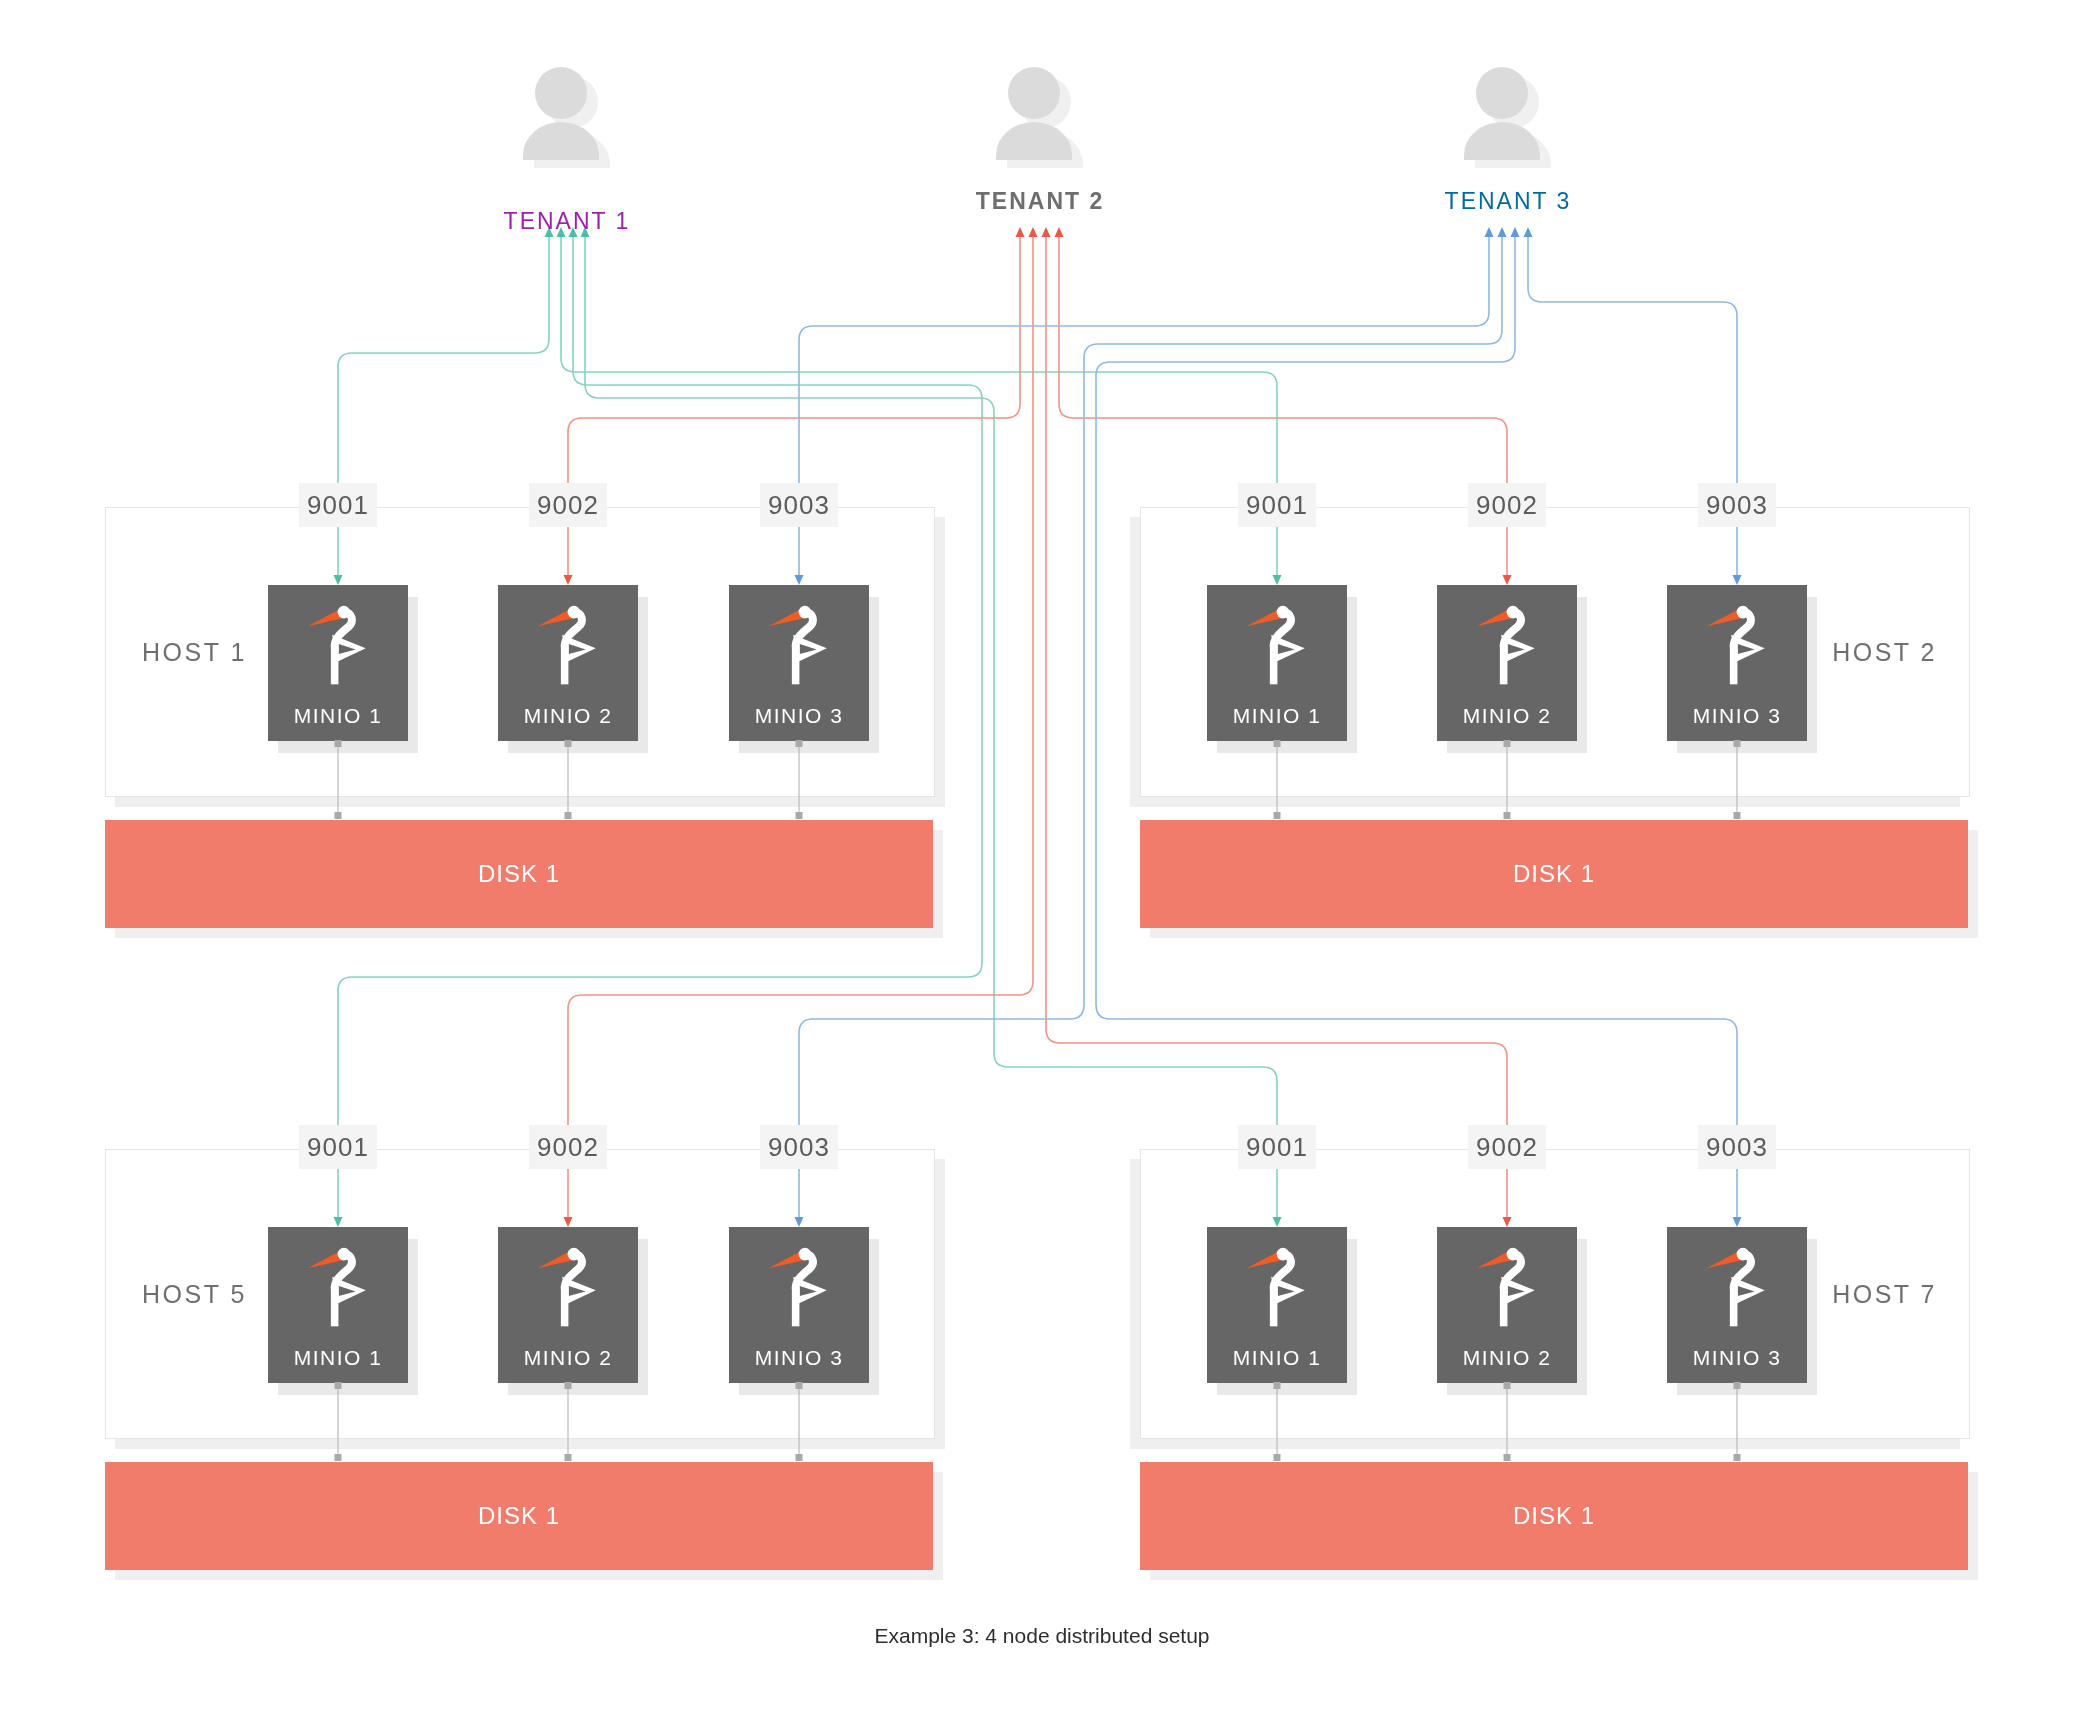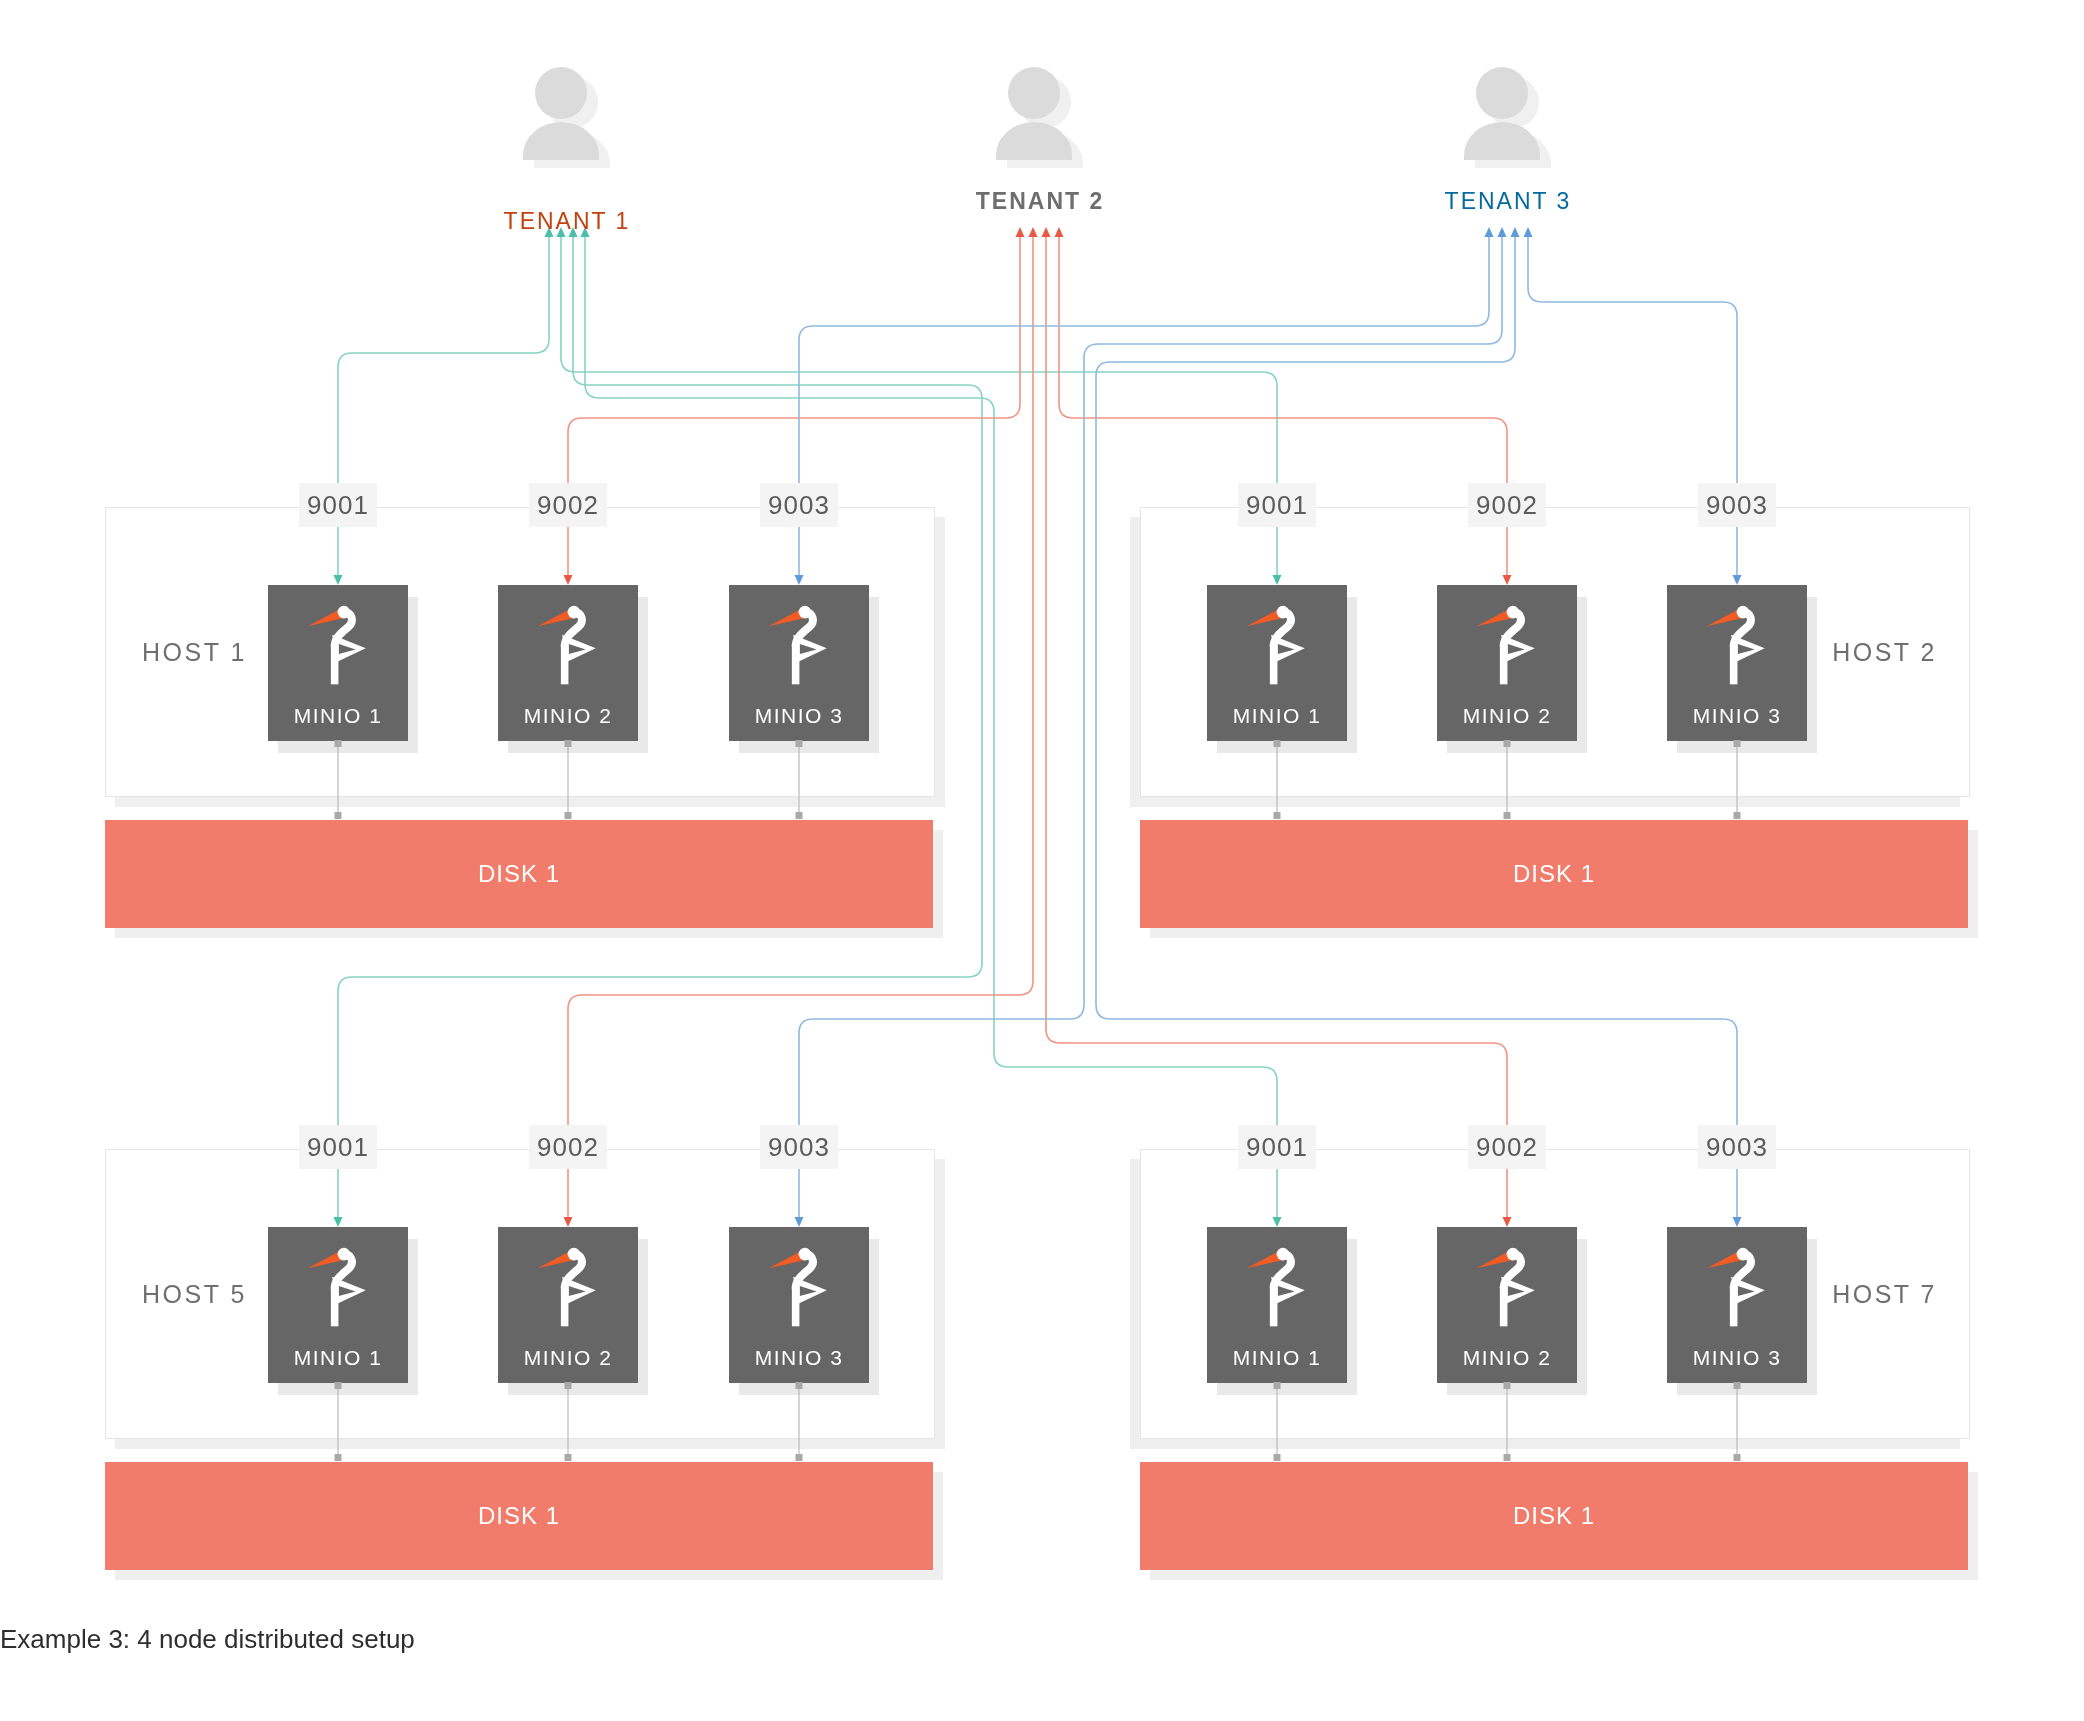--- a/index.html
+++ b/index.html
@@ -17,22 +17,22 @@
   .port{position:absolute;width:78px;height:44px;background:#F4F4F4;z-index:6;
         display:flex;align-items:center;justify-content:center;
         font-size:26px;letter-spacing:1px;color:#5C5C5C;}
   .disk{position:absolute;width:828px;height:108px;z-index:2;
         display:flex;align-items:center;justify-content:center;
         box-shadow:10px 10px 0 0 #EFEFEF;}
   .disk-label{color:#FFFFFF;font-size:24px;letter-spacing:1px;}
   .tenant{position:absolute;width:230px;text-align:center;z-index:6;}
   .tenant-label{font-size:23px;letter-spacing:2px;color:#6E6E6E;margin-top:16px;
         white-space:nowrap;}
-  .caption{position:absolute;top:1624px;left:0;width:100%;
-        font-size:26px;color:#2E2E2E;z-index:6;}
+  .caption{position:absolute;top:1624px;left:0;width:100%;text-align:center;
+        font-size:21px;color:#2E2E2E;z-index:6;}
 </style>
 </head>
 <body>
 
 <div class="canvas">
   <svg id="lines" width="2084" height="1721" viewBox="0 0 2084 1721">
       <line x1="338" y1="743" x2="338" y2="818" stroke="#B9B9B9" stroke-width="1.2"></line>
       <rect x="334.5" y="740" width="7" height="7" fill="#A9A9A9"></rect>
       <rect x="334.5" y="812" width="7" height="7" fill="#A9A9A9"></rect>
       <line x1="568" y1="743" x2="568" y2="818" stroke="#B9B9B9" stroke-width="1.2"></line>
@@ -240,21 +240,21 @@
       </div>
       <div class="tenant" style="left: 452px; top: 56px;"><svg width="116" height="112" viewBox="0 0 116 112">
           <g fill="#F0F0F0" transform="translate(11,9)">
             <circle cx="52" cy="37" r="26"></circle>
             <path d="M14,104 v-5 a38,33 0 0 1 76,0 v5 z"></path>
           </g>
           <g fill="#DBDBDB">
             <circle cx="52" cy="37" r="26"></circle>
             <path d="M14,104 v-5 a38,33 0 0 1 76,0 v5 z"></path>
           </g>
-        </svg><div class="tenant-label" style="color: #c2410c; margin-top: 36px;">TENANT 1</div></div>
+        </svg><div class="tenant-label" style="color: #a21caf; margin-top: 36px;">TENANT 1</div></div>
       <div class="tenant" style="left: 925px; top: 56px; font-weight: bold;"><svg width="116" height="112" viewBox="0 0 116 112">
           <g fill="#F0F0F0" transform="translate(11,9)">
             <circle cx="52" cy="37" r="26"></circle>
             <path d="M14,104 v-5 a38,33 0 0 1 76,0 v5 z"></path>
           </g>
           <g fill="#DBDBDB">
             <circle cx="52" cy="37" r="26"></circle>
             <path d="M14,104 v-5 a38,33 0 0 1 76,0 v5 z"></path>
           </g>
         </svg><div class="tenant-label" style="color: rgb(110, 110, 110);">TENANT 2</div></div>

